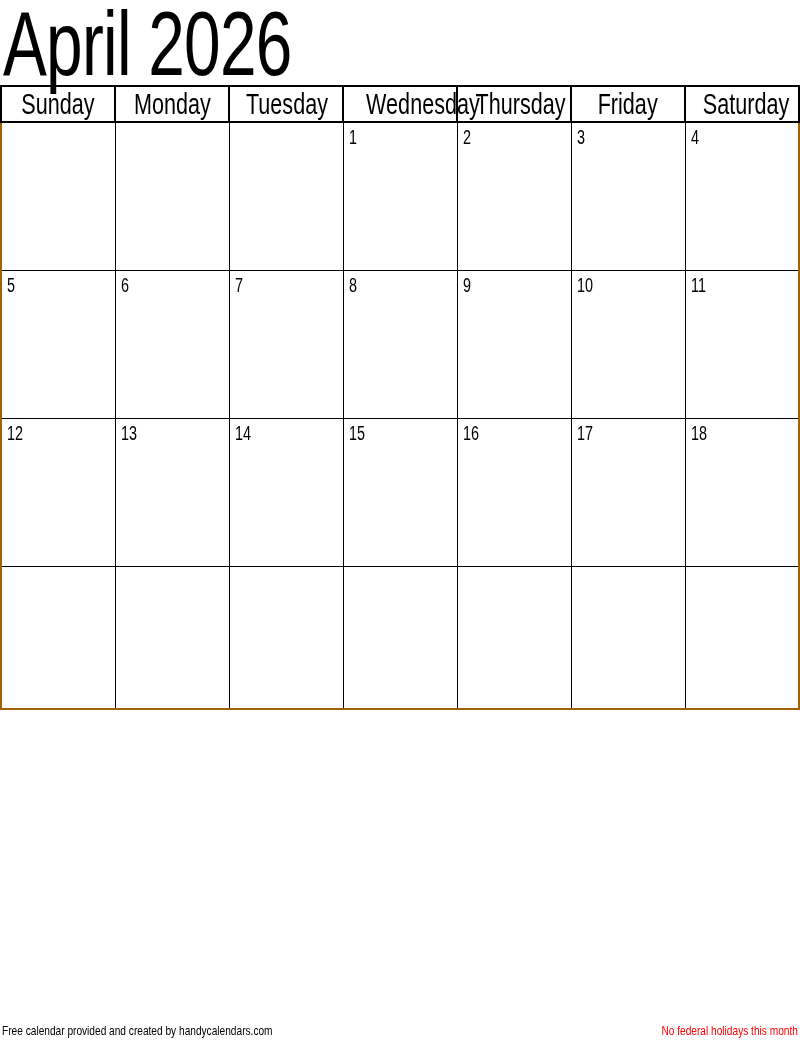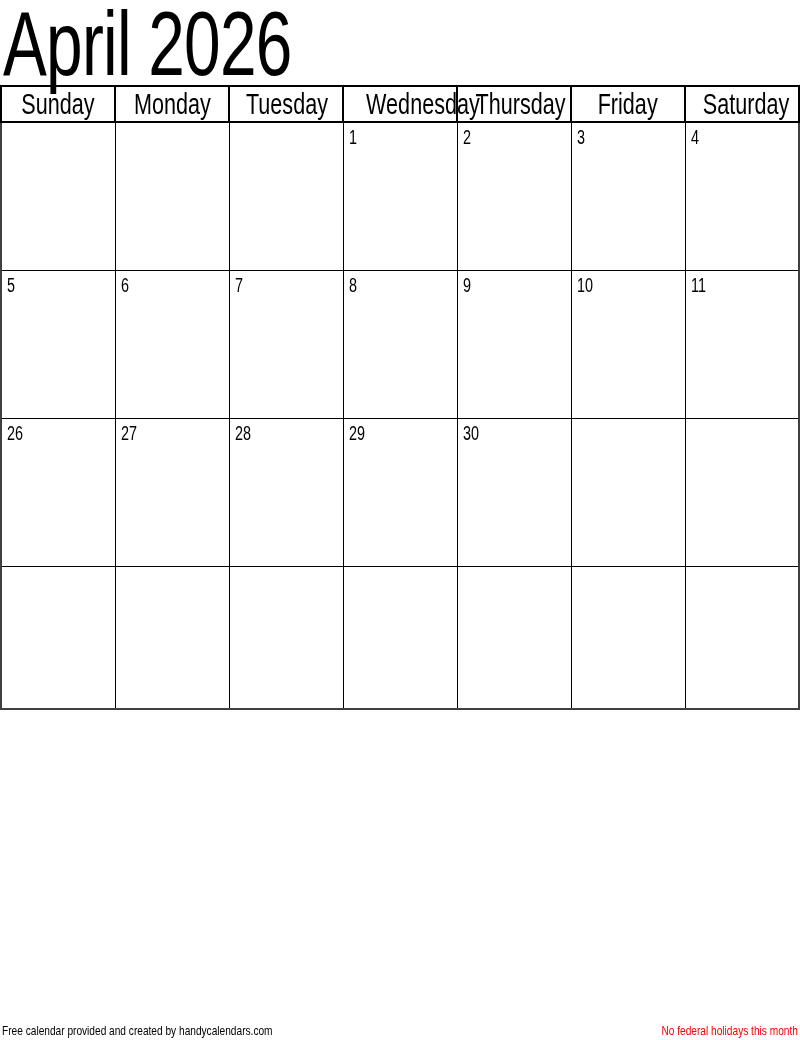--- a/index.html
+++ b/index.html
@@ -29,21 +29,21 @@
     transform-origin: 0 50%;
     z-index: 2;
   }
   table.calendar {
     position: absolute;
     top: 85px;
     left: 0;
     width: 800px;
     table-layout: fixed;
     border-collapse: collapse;
-    border: 2px solid #404040;
+    border: 2px solid #a16207;
     z-index: 1;
   }
   th.weekday {
     height: 35px;
     border: 2px solid #000000;
     font-size: 30px;
     font-weight: 400;
     text-align: center;
     vertical-align: middle;
     padding: 0;
@@ -125,27 +125,27 @@
       <tr>
         <td class="day-cell"><span class="dnum">5</span></td>
         <td class="day-cell"><span class="dnum">6</span></td>
         <td class="day-cell"><span class="dnum">7</span></td>
         <td class="day-cell"><span class="dnum">8</span></td>
         <td class="day-cell"><span class="dnum">9</span></td>
         <td class="day-cell"><span class="dnum">10</span></td>
         <td class="day-cell"><span class="dnum">11</span></td>
       </tr>
       <tr>
-        <td class="day-cell"><span class="dnum">26</span></td>
-        <td class="day-cell"><span class="dnum">27</span></td>
-        <td class="day-cell"><span class="dnum">28</span></td>
-        <td class="day-cell"><span class="dnum">29</span></td>
-        <td class="day-cell"><span class="dnum">30</span></td>
-        <td class="day-cell"><span class="dnum"></span></td>
-        <td class="day-cell"><span class="dnum"></span></td>
+        <td class="day-cell"><span class="dnum">12</span></td>
+        <td class="day-cell"><span class="dnum">13</span></td>
+        <td class="day-cell"><span class="dnum">14</span></td>
+        <td class="day-cell"><span class="dnum">15</span></td>
+        <td class="day-cell"><span class="dnum">16</span></td>
+        <td class="day-cell"><span class="dnum">17</span></td>
+        <td class="day-cell"><span class="dnum">18</span></td>
       </tr>
       <tr>
         <td class="day-cell"><span class="dnum"></span></td>
         <td class="day-cell"><span class="dnum"></span></td>
         <td class="day-cell"><span class="dnum"></span></td>
         <td class="day-cell"><span class="dnum"></span></td>
         <td class="day-cell"><span class="dnum"></span></td>
         <td class="day-cell"><span class="dnum"></span></td>
         <td class="day-cell"><span class="dnum"></span></td>
       </tr>

